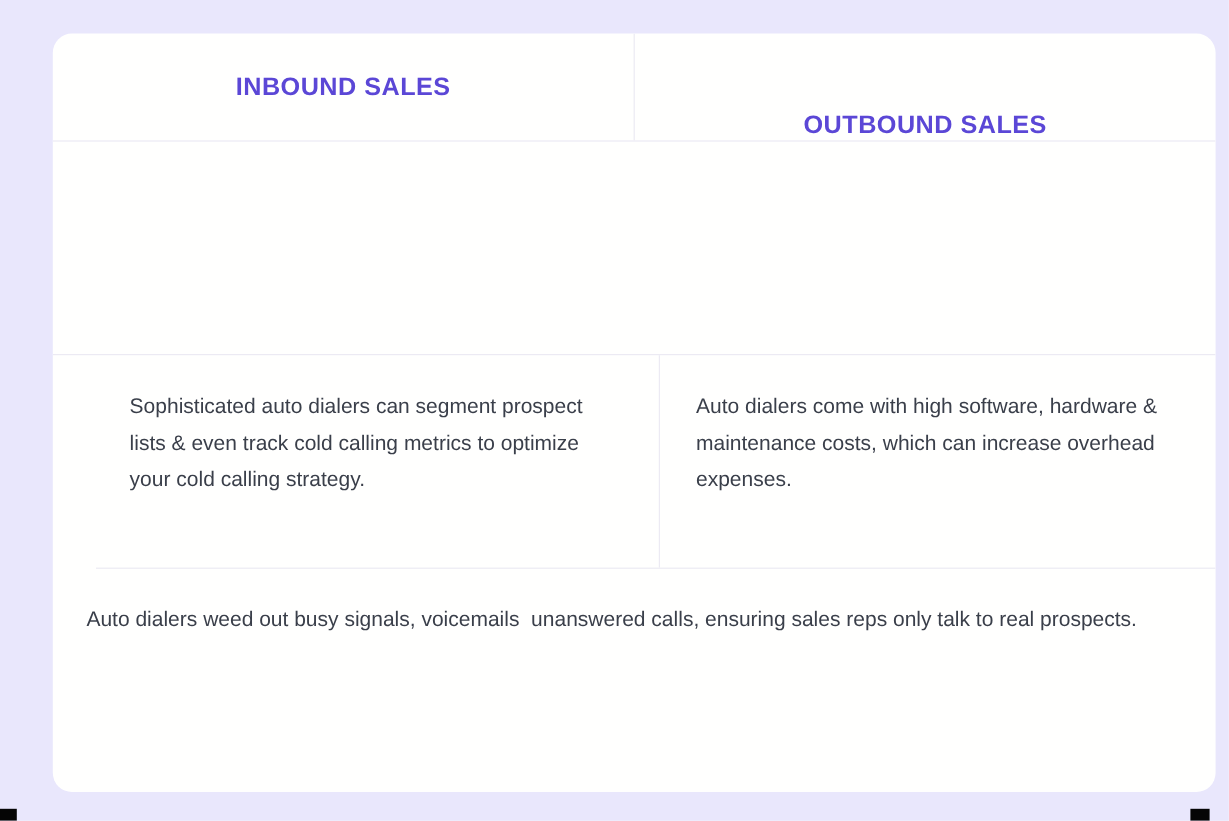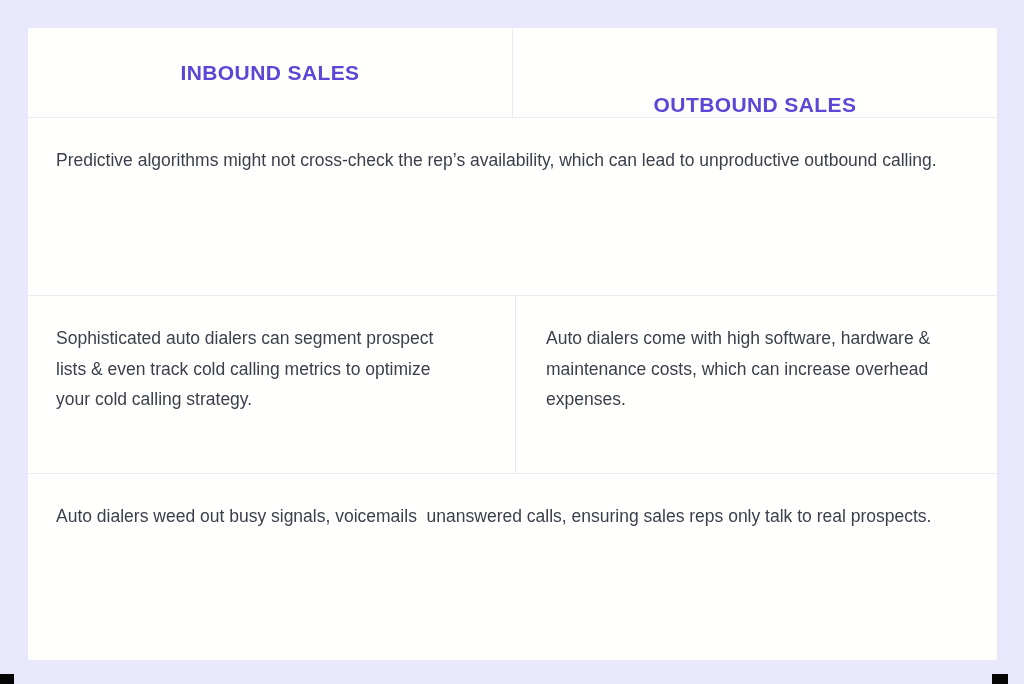--- a/index.html
+++ b/index.html
@@ -12,26 +12,26 @@
 
   body {
     background:#e9e7fc;
     font-family:"Liberation Sans", sans-serif;
     position:relative;
   }
 
   
   #comparison-card {
     position:absolute;
-    left:28px;
+    left:44px;
     top:28px;
     width:969px;
     height:632px;
     background:#fffffe;
-    border-radius:3px;
+    border-radius:16px;
     overflow:hidden;
     display:flex;
     flex-direction:column;
   }
 
   
   .header-row {
     display:flex;
     height:90px;
     flex:0 0 90px;
@@ -63,21 +63,21 @@
   .body-row {
     display:flex;
     border-bottom:1px solid #eceaf3;
   }
 
   .body-row:last-child {
     border-bottom:none;
   }
 
   .body-row.r1 { height:178px; flex:0 0 178px; }
-  .body-row.r2 { height:178px; flex:0 0 178px; }
+  .body-row.r2 { height:178px; flex:0 0 178px;margin-left:36px; }
   .body-row.r3 { flex:1 1 auto; }
 
   .body-cell {
     flex:1 1 0;
     padding:27px 48px 20px 28px;
   }
 
   .body-cell + .body-cell {
     border-left:1px solid #eceaf3;
     padding-left:30px;
@@ -109,23 +109,20 @@
   <div class="header-row">
     <div class="header-cell">
       <span>INBOUND SALES</span>
     </div>
     <div class="header-cell">
       <span>OUTBOUND SALES</span>
     </div>
   </div>
 
   <div class="body-row r1">
-    <div class="body-cell">
-      <p>Predictive algorithms might not cross-check the rep’s availability, which can lead to unproductive outbound calling.</p>
-    </div>
   </div>
 
   <div class="body-row r2">
     <div class="body-cell">
       <p>Sophisticated auto dialers can segment prospect lists &amp; even track cold calling metrics to optimize your cold calling strategy.</p>
     </div>
     <div class="body-cell">
       <p>Auto dialers come with high software, hardware &amp; maintenance costs, which can increase overhead expenses.</p>
     </div>
   </div>

